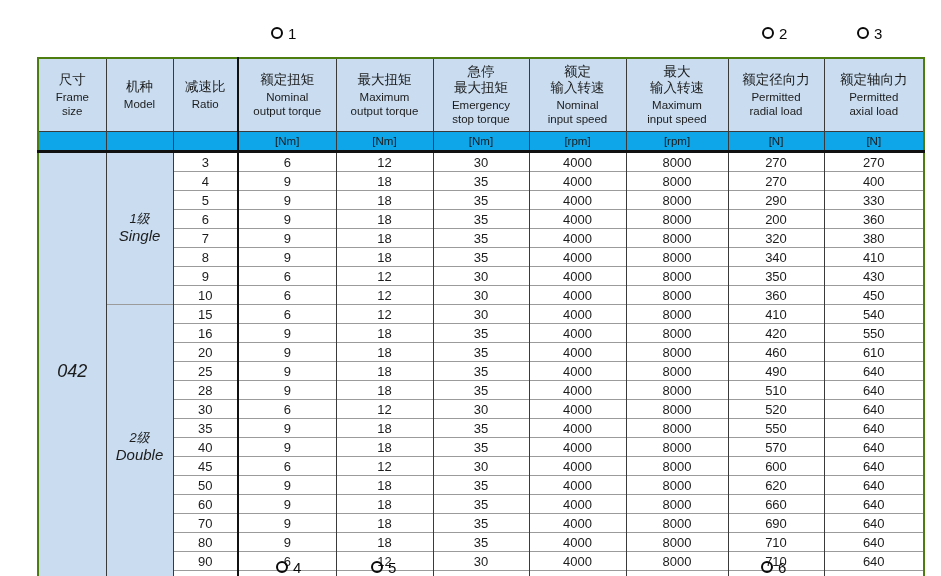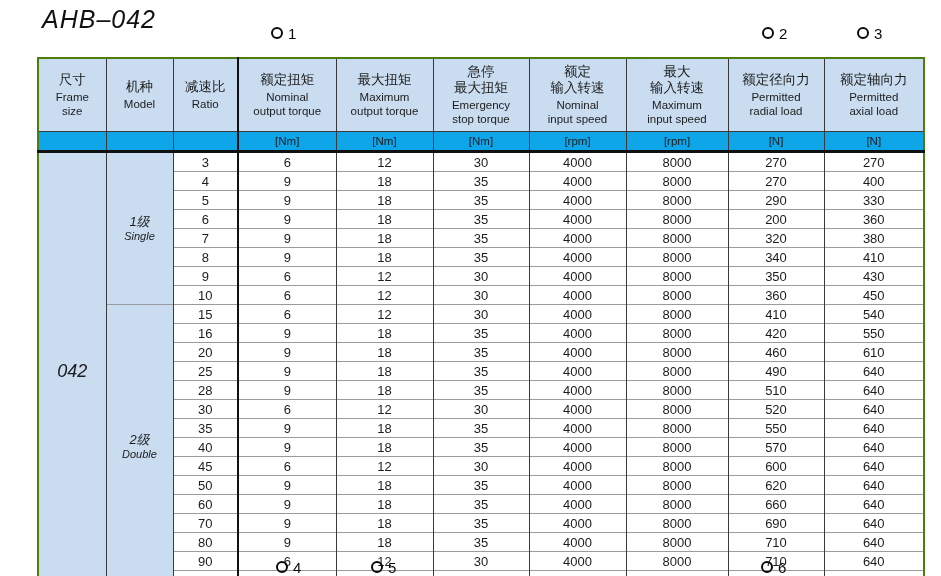--- a/index.html
+++ b/index.html
@@ -28,36 +28,35 @@
   }
   tbody td{
     height:18px;font-size:13px;border-left:1px solid #3a3a3a;
     border-top:1px solid #9b9b9b;background:#ffffff;
   }
   tbody tr:first-child td{border-top:none;}
   td.blue{background:#c9dcf0;font-style:italic;}
   .thick-r{border-right:2px solid #111 !important;text-align:center;}
   td.model-cell div{line-height:1.25;}
   td.model-cell .m-zh{font-size:13px;}
-  td.model-cell .m-en{font-size:11px;}
+  td.model-cell .m-en{font-size:15px;}
   td.frame-cell{font-size:18px;}
   .marker{
     position:absolute;display:flex;align-items:center;gap:5px;
     font-size:15px;color:#0a0a0a;height:16px;
   }
   .ring{
     width:8px;height:8px;border:2.5px solid #0a0a0a;border-radius:50%;
     box-sizing:content-box;display:inline-block;
   }
 </style>
 </head>
 <body>
 
 <div class="page">
-  <div class="title">AHB–042</div>
   <table class="spec">
     <colgroup id="colgroup">
         <col style="width: 68px;">
         <col style="width: 67px;">
         <col style="width: 65px;">
         <col style="width: 98px;">
         <col style="width: 97px;">
         <col style="width: 96px;">
         <col style="width: 97px;">
         <col style="width: 102px;">

